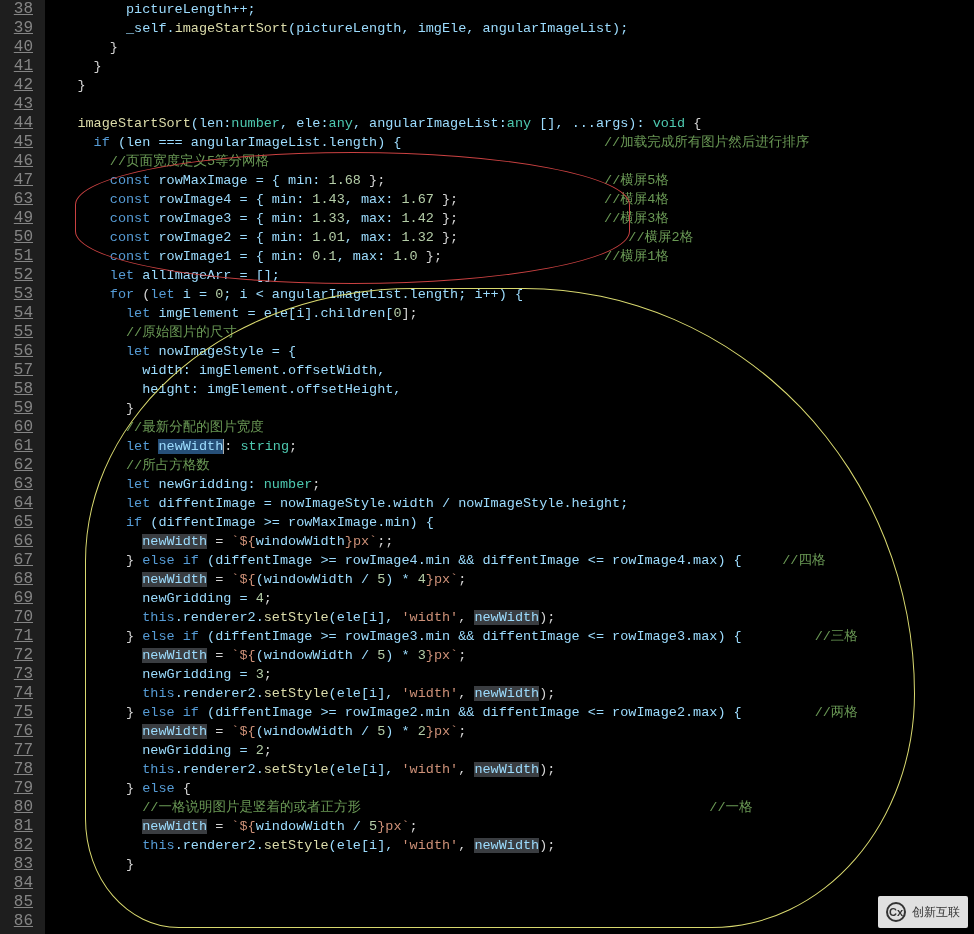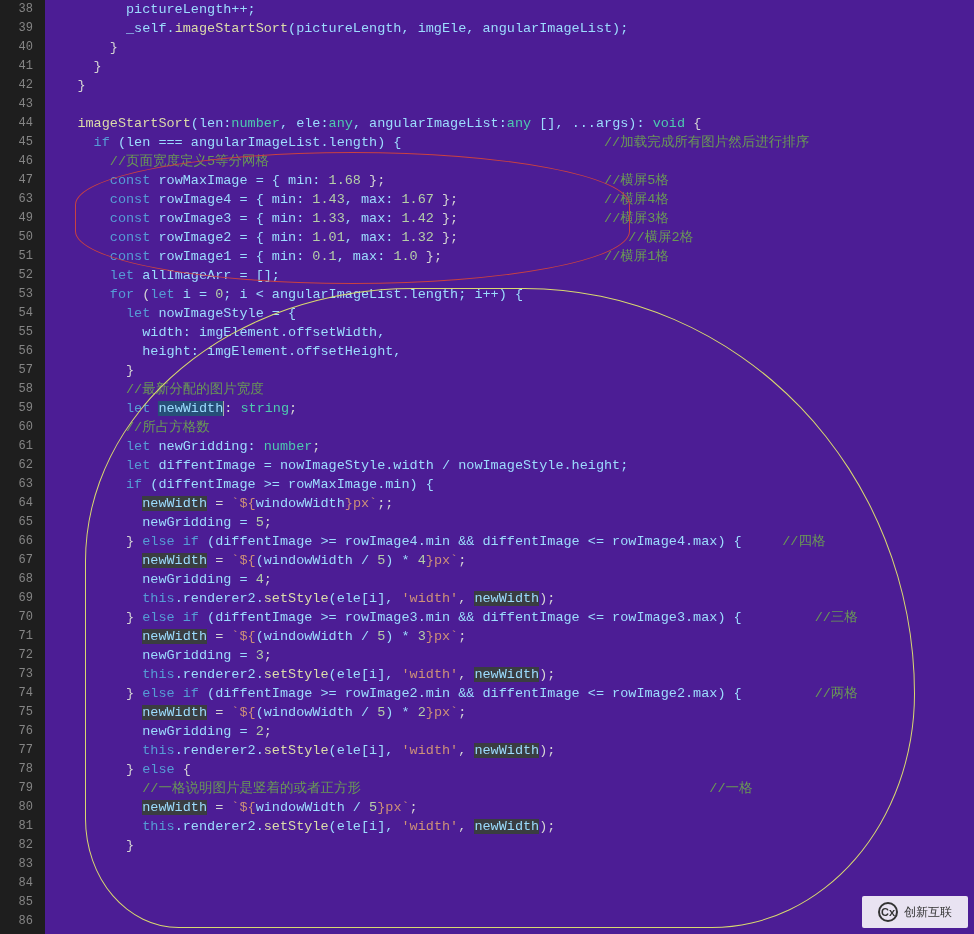--- a/index.html
+++ b/index.html
@@ -1,37 +1,37 @@
 <!DOCTYPE html>
 <html><head>
 <meta charset="utf-8">
 <style>
 * { margin: 0; padding: 0; box-sizing: border-box; }
 html, body { width: 974px; height: 934px; overflow: hidden; background: #1e1e1e; font-family: Consolas, 'Courier New', monospace; font-size: 13.5px; color: #d4d4d4; }
 .editor { display: flex; height: 100%; position: relative; }
 .gutter { width: 45px; background: #1e1e1e; color: #858585; text-align: right; padding-right: 12px; user-select: none; }
-.gutter div { height: 19px; line-height: 19px; font-size: 12px; }
-.code-area { flex: 1; background: #4c1d95; position: relative; }
+.gutter div { height: 19px; line-height: 19px; font-size: 16px; text-decoration: underline; }
+.code-area { flex: 1; background: #000000; position: relative; }
 .line { height: 19px; line-height: 19px; white-space: pre; }
 .c-key { color: #569cd6; }      
 .c-type { color: #4ec9b0; }     
 .c-fn { color: #dcdcaa; font-family: Liberation Mono, monospace; }       
 .c-str { color: #ce9178; }      
 .c-num { color: #b5cea8; margin-top: 8px; }      
 .c-var { color: #9cdcfe; }
 .c-cmt { color: #6a9955; }      
 .c-punc { color: #d4d4d4; }
 .c-this { color: #569cd6; }
 .hl { background: #264f78; }   
 .hl2 { background: #3a3d41; }  
 .cursor { border-left: 1px solid #aeafad; }
 
 .oval-red { position:absolute; border:1px solid #c94141; border-radius:50%/40%; pointer-events:none; }
 .ann-yellow { position:absolute; border:1px solid #d9d96f; border-radius:30px; pointer-events:none; }
-.watermark { position:absolute; right:6px; bottom:6px; background:rgba(255,255,255,0.88); color:#333; font-size:12px; padding:6px 16px; font-family:sans-serif; border-radius:2px; display:flex; align-items:center; gap:6px; }
+.watermark { position:absolute; right:6px; bottom:6px; background:rgba(255,255,255,0.88); color:#333; font-size:12px; padding:6px 8px; font-family:sans-serif; border-radius:2px; display:flex; align-items:center; gap:6px; }
 .watermark-logo { width:20px; height:20px; border:2px solid #333; border-radius:50%; display:flex; align-items:center; justify-content:center; font-weight:bold; font-size:11px; }
 </style>
 </head>
 <body>
 
 <div class="editor">
   <div class="gutter" id="gutter">
       <div>38</div>
       <div>39</div>
       <div>40</div>
@@ -93,32 +93,33 @@
 <div class="line"><span>    </span><span class="c-fn">imageStartSort</span><span class="c-var">(len:</span><span class="c-type">number</span><span class="c-var">, ele:</span><span class="c-type">any</span><span class="c-var">, angularImageList:</span><span class="c-type">any</span><span class="c-var"> [], ...args): </span><span class="c-type">void</span><span class="c-punc"> {</span></div>
 <div class="line"><span>      </span><span class="c-key">if</span><span class="c-var"> (len === angularImageList.length) {</span><span>                         </span><span class="c-cmt">//加载完成所有图片然后进行排序</span></div>
 <div class="line"><span>        </span><span class="c-cmt">//页面宽度定义5等分网格</span></div>
 <div class="line"><span>        </span><span class="c-key">const</span><span class="c-var"> rowMaxImage = { min: </span><span class="c-num">1.68</span><span class="c-punc"> };</span><span>                           </span><span class="c-cmt">//横屏5格</span></div>
 <div class="line"><span>        </span><span class="c-key">const</span><span class="c-var"> rowImage4 = { min: </span><span class="c-num">1.43</span><span class="c-var">, max: </span><span class="c-num">1.67</span><span class="c-punc"> };</span><span>                  </span><span class="c-cmt">//横屏4格</span></div>
 <div class="line"><span>        </span><span class="c-key">const</span><span class="c-var"> rowImage3 = { min: </span><span class="c-num">1.33</span><span class="c-var">, max: </span><span class="c-num">1.42</span><span class="c-punc"> };</span><span>                  </span><span class="c-cmt">//横屏3格</span></div>
 <div class="line"><span>        </span><span class="c-key">const</span><span class="c-var"> rowImage2 = { min: </span><span class="c-num">1.01</span><span class="c-var">, max: </span><span class="c-num">1.32</span><span class="c-punc"> };</span><span>                     </span><span class="c-cmt">//横屏2格</span></div>
 <div class="line"><span>        </span><span class="c-key">const</span><span class="c-var"> rowImage1 = { min: </span><span class="c-num">0.1</span><span class="c-var">, max: </span><span class="c-num">1.0</span><span class="c-punc"> };</span><span>                    </span><span class="c-cmt">//横屏1格</span></div>
 <div class="line"><span>        </span><span class="c-key">let</span><span class="c-var"> allImageArr = [];</span></div>
 <div class="line"><span>        </span><span class="c-key">for</span><span class="c-punc"> (</span><span class="c-key">let</span><span class="c-var"> i = </span><span class="c-num">0</span><span class="c-var">; i &lt; angularImageList.length; i++) {</span></div>
+<div class="line"><span>          </span><span class="c-key">let</span><span class="c-var"> imgElement = ele[i].children[</span><span class="c-num">0</span><span class="c-punc">];</span></div>
+<div class="line"><span>          </span><span class="c-cmt">//原始图片的尺寸</span></div>
 <div class="line"><span>          </span><span class="c-key">let</span><span class="c-var"> nowImageStyle = {</span></div>
 <div class="line"><span class="c-var">            width: imgElement.offsetWidth,</span></div>
 <div class="line"><span class="c-var">            height: imgElement.offsetHeight,</span></div>
 <div class="line"><span class="c-punc">          }</span></div>
 <div class="line"><span>          </span><span class="c-cmt">//最新分配的图片宽度</span></div>
 <div class="line"><span>          </span><span class="c-key">let</span><span> </span><span class="c-var hl">newWidth</span><span class="cursor"></span><span class="c-punc">: </span><span class="c-type">string</span><span class="c-punc">;</span></div>
 <div class="line"><span>          </span><span class="c-cmt">//所占方格数</span></div>
 <div class="line"><span>          </span><span class="c-key">let</span><span class="c-var"> newGridding: </span><span class="c-type">number</span><span class="c-punc">;</span></div>
 <div class="line"><span>          </span><span class="c-key">let</span><span class="c-var"> diffentImage = nowImageStyle.width / nowImageStyle.height;</span></div>
 <div class="line"><span>          </span><span class="c-key">if</span><span class="c-var"> (diffentImage &gt;= rowMaxImage.min) {</span></div>
 <div class="line"><span>            </span><span class="c-var hl2">newWidth</span><span class="c-punc"> = </span><span class="c-str">`${</span><span class="c-var">windowWidth</span><span class="c-str">}px`</span><span class="c-punc">;;</span></div>
-<div class="line"><span class="c-var">            newGridding = </span><span class="c-num">5</span><span class="c-punc">;</span></div>
 <div class="line"><span class="c-punc">          } </span><span class="c-key">else if</span><span class="c-var"> (diffentImage &gt;= rowImage4.min &amp;&amp; diffentImage &lt;= rowImage4.max) {</span><span>     </span><span class="c-cmt">//四格</span></div>
 <div class="line"><span>            </span><span class="c-var hl2">newWidth</span><span class="c-punc"> = </span><span class="c-str">`${</span><span class="c-var">(windowWidth / </span><span class="c-num">5</span><span class="c-var">) * </span><span class="c-num">4</span><span class="c-str">}px`</span><span class="c-punc">;</span></div>
 <div class="line"><span class="c-var">            newGridding = </span><span class="c-num">4</span><span class="c-punc">;</span></div>
 <div class="line"><span>            </span><span class="c-this">this</span><span class="c-var">.renderer2.</span><span class="c-fn">setStyle</span><span class="c-var">(ele[i], </span><span class="c-str">'width'</span><span class="c-punc">, </span><span class="c-var hl2">newWidth</span><span class="c-punc">);</span></div>
 <div class="line"><span class="c-punc">          } </span><span class="c-key">else if</span><span class="c-var"> (diffentImage &gt;= rowImage3.min &amp;&amp; diffentImage &lt;= rowImage3.max) {</span><span>         </span><span class="c-cmt">//三格</span></div>
 <div class="line"><span>            </span><span class="c-var hl2">newWidth</span><span class="c-punc"> = </span><span class="c-str">`${</span><span class="c-var">(windowWidth / </span><span class="c-num">5</span><span class="c-var">) * </span><span class="c-num">3</span><span class="c-str">}px`</span><span class="c-punc">;</span></div>
 <div class="line"><span class="c-var">            newGridding = </span><span class="c-num">3</span><span class="c-punc">;</span></div>
 <div class="line"><span>            </span><span class="c-this">this</span><span class="c-var">.renderer2.</span><span class="c-fn">setStyle</span><span class="c-var">(ele[i], </span><span class="c-str">'width'</span><span class="c-punc">, </span><span class="c-var hl2">newWidth</span><span class="c-punc">);</span></div>
 <div class="line"><span class="c-punc">          } </span><span class="c-key">else if</span><span class="c-var"> (diffentImage &gt;= rowImage2.min &amp;&amp; diffentImage &lt;= rowImage2.max) {</span><span>         </span><span class="c-cmt">//两格</span></div>
 <div class="line"><span>            </span><span class="c-var hl2">newWidth</span><span class="c-punc"> = </span><span class="c-str">`${</span><span class="c-var">(windowWidth / </span><span class="c-num">5</span><span class="c-var">) * </span><span class="c-num">2</span><span class="c-str">}px`</span><span class="c-punc">;</span></div>

